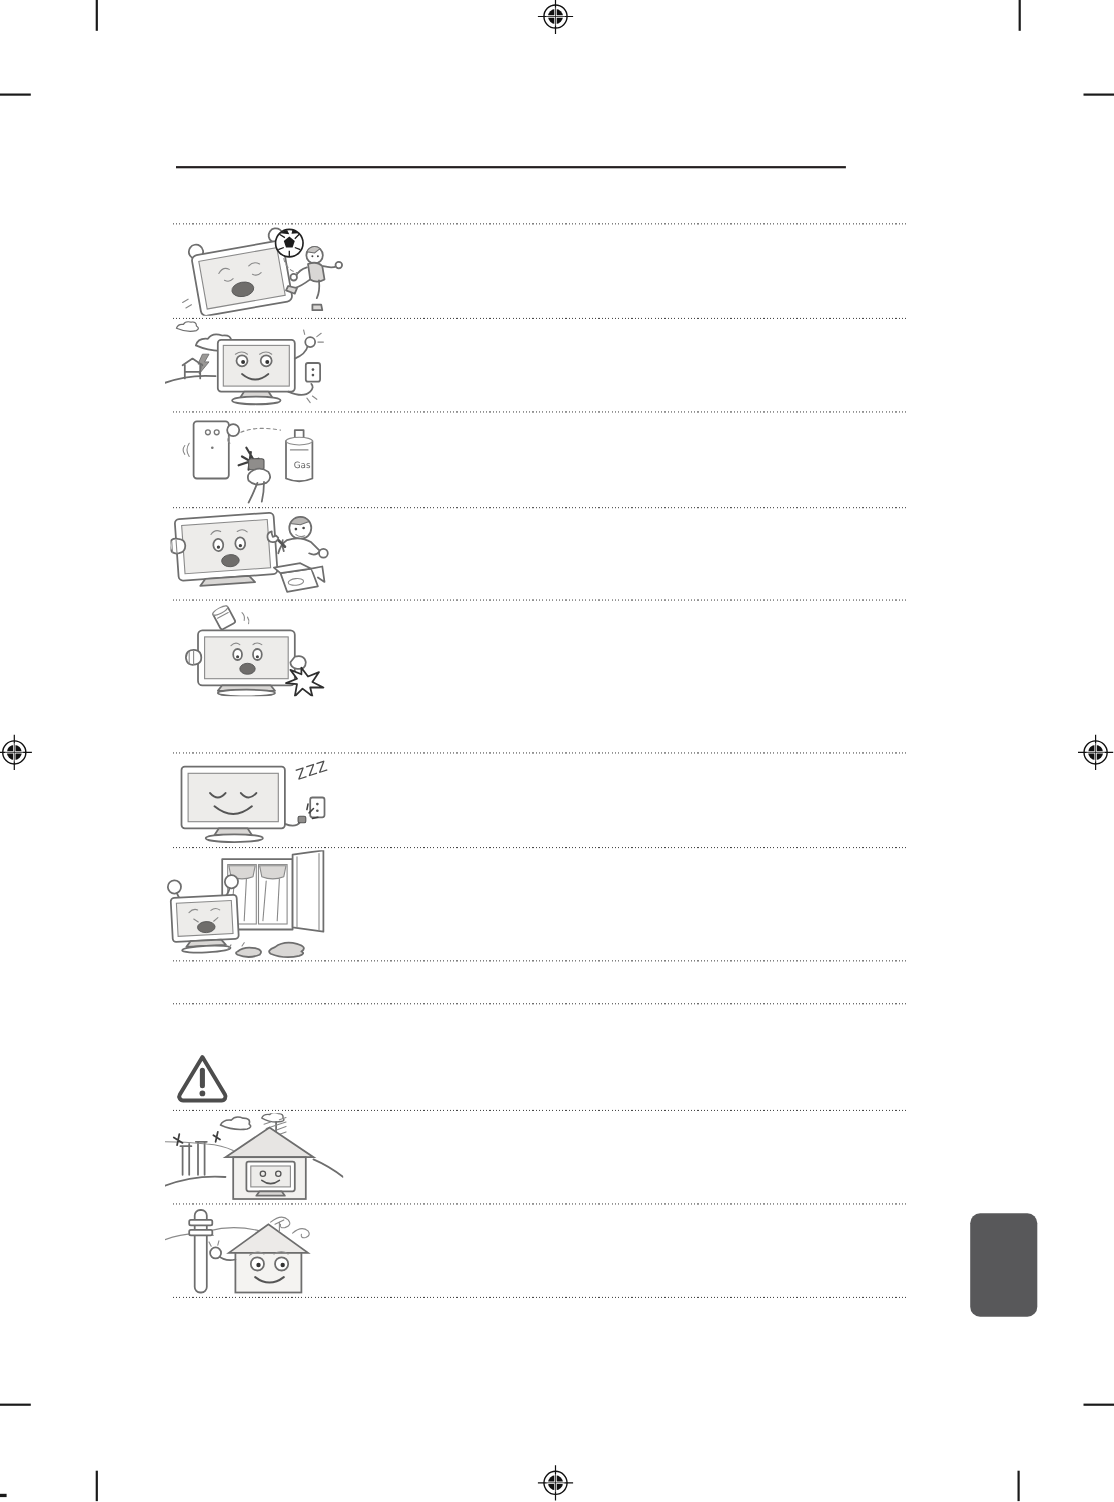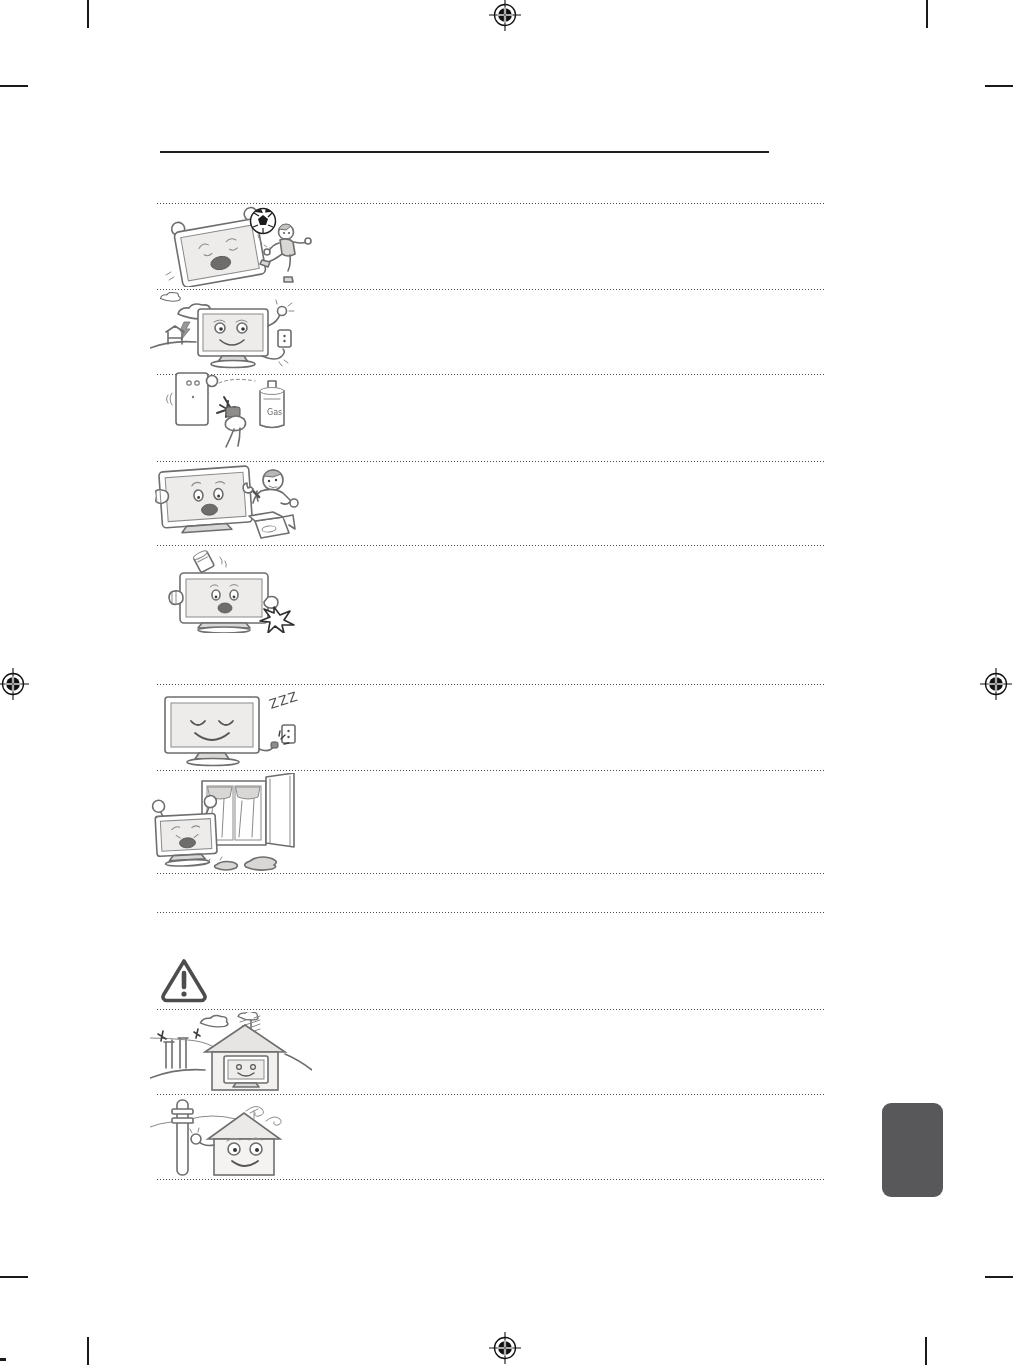--- a/index.html
+++ b/index.html
@@ -152,21 +152,21 @@
       <g>
         <rect class="ln fw" x="128" y="38" width="13" height="17" rx="2"></rect>
         <circle cx="134.5" cy="44" r="1.2" fill="#555"></circle>
           <circle cx="134.5" cy="49" r="1.2" fill="#555"></circle>
       </g>
       <path class="ln" d="M112,64 q14,6 20,0 q4,-4 1,-7"></path>
       <path class="lnt" d="M129,70 l3,4 M134,68 l4,3"></path>
     </svg>
   </div>
 
-  <div class="ill" style="left:164px;top:367px;width:142px;height:81px" aria-label="Hand near a wall outlet with sparks beside a gas canister">
+  <div class="ill" style="left:164px;top:377px;width:142px;height:81px" aria-label="Hand near a wall outlet with sparks beside a gas canister">
     <svg width="142" height="81" viewBox="0 0 142 81">
       <g>
         <rect class="ln fw" x="12" y="6" width="32" height="52" rx="3"></rect>
         <circle cx="25" cy="16" r="2.2" fill="none" stroke="#777" stroke-width="1.2"></circle>
         <circle cx="33" cy="16" r="2.2" fill="none" stroke="#777" stroke-width="1.2"></circle>
         <circle cx="29" cy="30" r="1.2" fill="#777"></circle>
       </g>
       <path class="lnt" d="M4,28 q-3,4 0,8 M8,26 q-4,6 0,12"></path>
       <circle class="ln fw" cx="48" cy="14" r="5.5"></circle>
       <path class="lnt" d="M44,20 q-2,4 1,6"></path>

